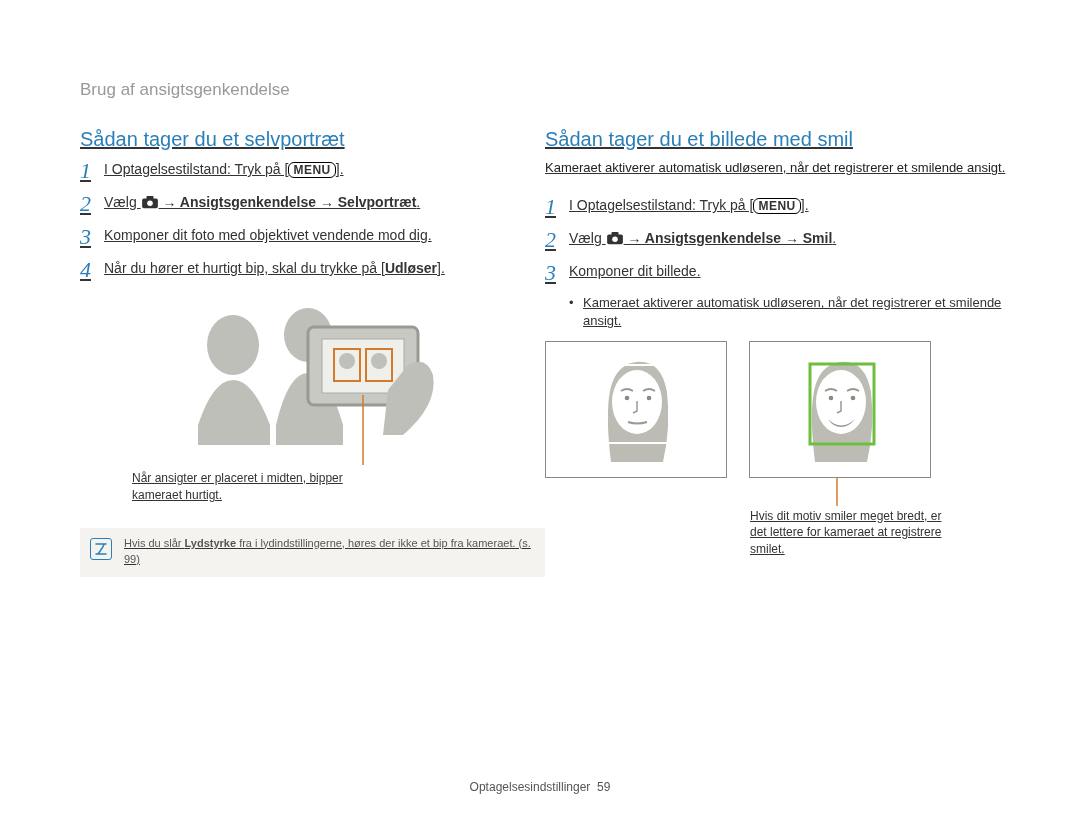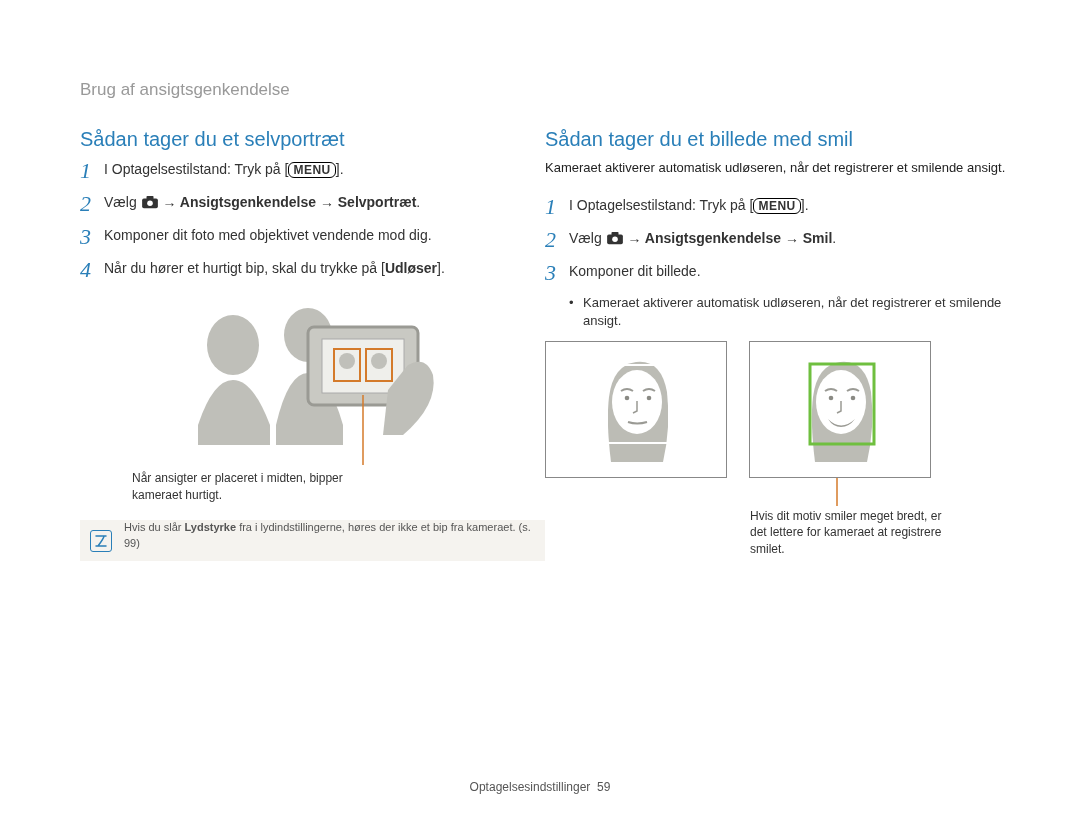--- a/index.html
+++ b/index.html
@@ -14,20 +14,21 @@
     position: relative;
   }
   .breadcrumb {
     font-size: 17px;
     color: #999;
     font-weight: 400;
     margin-bottom: 28px;
   }
   .columns {
     display: flex;
+    text-decoration: underline;
   }
   .col {
     flex: 1;
   }
   h2 {
     font-size: 20px;
     font-weight: 400;
     color: #2a7fb8;
     margin: 0 0 8px 0;
   }
@@ -98,26 +99,26 @@
     flex-direction:column;
     align-items:center;
   }
   .caption {
     font-size:12px;
     color:#333;
     line-height:1.4;
   }
   .note-box {
     background:#f5f3ef;
-    padding:0 12px 10px 44px;
+    padding:8px 12px 10px 44px;
     font-size:11px;
     color:#555;
     line-height:1.45;
     position:relative;
-    margin-top:16px;
+    margin-top:24px;
   }
   .note-icon {
     position:absolute;
     left:10px; top:10px;
     width:20px;height:20px;
     border:1.5px solid #2a7fb8;
     border-radius:3px;
     display:flex;
     align-items:center;
     justify-content:center;

